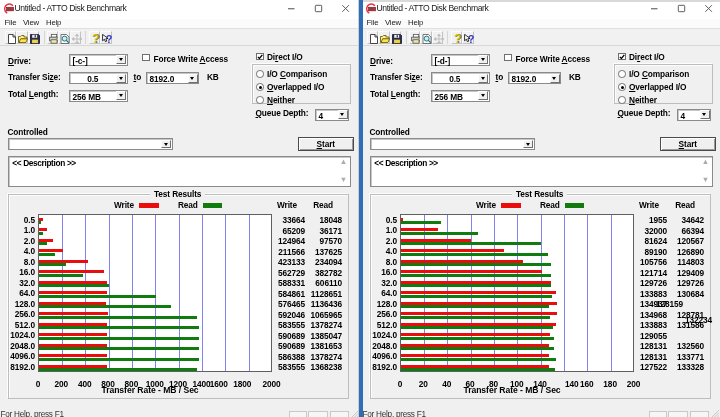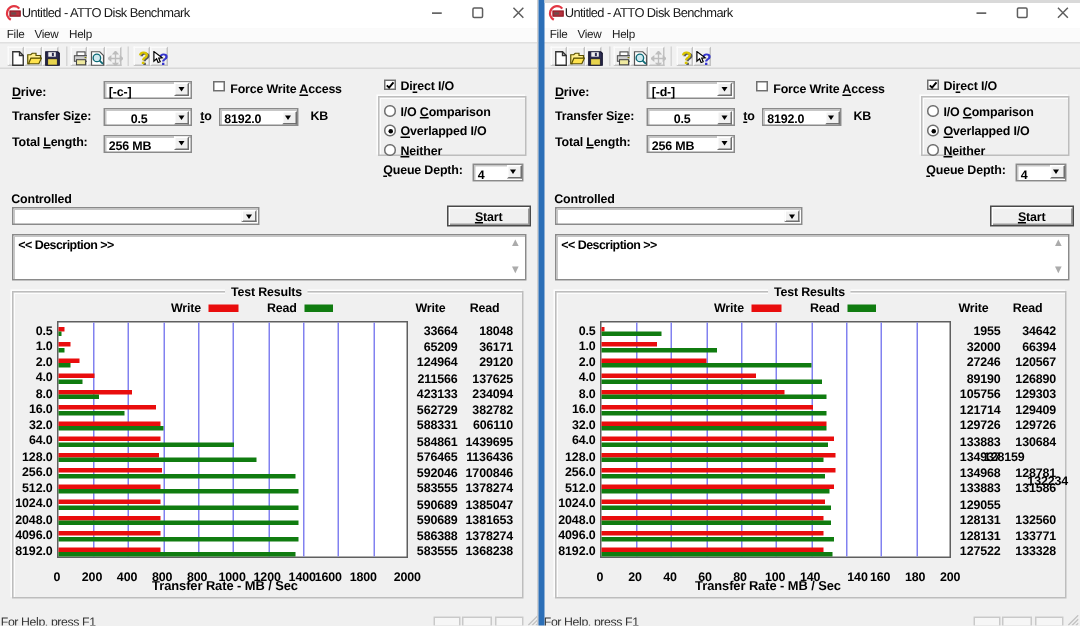--- a/index.html
+++ b/index.html
@@ -242,42 +242,42 @@
 <div style="position:absolute;left:0;top:153px;width:158.37px;height:3.2px;background:#107c10"></div>
 </div>
 <div class="num" style="left:0px;top:214.95px;width:35px">0.5</div>
 <div class="num" style="left:245px;top:215.15px;width:60px">33664</div>
 <div class="num" style="left:282px;top:215.15px;width:60px">18048</div>
 <div class="num" style="left:0px;top:225.45px;width:35px">1.0</div>
 <div class="num" style="left:245px;top:225.65px;width:60px">65209</div>
 <div class="num" style="left:282px;top:225.65px;width:60px">36171</div>
 <div class="num" style="left:0px;top:235.95px;width:35px">2.0</div>
 <div class="num" style="left:245px;top:236.15px;width:60px">124964</div>
-<div class="num" style="left:282px;top:236.15px;width:60px">29120</div>
+<div class="num" style="left:282px;top:236.15px;width:60px">97570</div>
 <div class="num" style="left:0px;top:246.45px;width:35px">4.0</div>
 <div class="num" style="left:245px;top:246.65px;width:60px">211566</div>
 <div class="num" style="left:282px;top:246.65px;width:60px">137625</div>
 <div class="num" style="left:0px;top:256.95px;width:35px">8.0</div>
 <div class="num" style="left:245px;top:257.15px;width:60px">423133</div>
 <div class="num" style="left:282px;top:257.15px;width:60px">234094</div>
 <div class="num" style="left:0px;top:267.45px;width:35px">16.0</div>
 <div class="num" style="left:245px;top:267.65px;width:60px">562729</div>
 <div class="num" style="left:282px;top:267.65px;width:60px">382782</div>
 <div class="num" style="left:0px;top:277.95px;width:35px">32.0</div>
 <div class="num" style="left:245px;top:278.15px;width:60px">588331</div>
 <div class="num" style="left:282px;top:278.15px;width:60px">606110</div>
 <div class="num" style="left:0px;top:288.45px;width:35px">64.0</div>
 <div class="num" style="left:245px;top:288.65px;width:60px">584861</div>
-<div class="num" style="left:282px;top:288.65px;width:60px">1439695</div>
+<div class="num" style="left:282px;top:288.65px;width:60px">1128651</div>
 <div class="num" style="left:0px;top:298.95px;width:35px">128.0</div>
 <div class="num" style="left:245px;top:299.15px;width:60px">576465</div>
 <div class="num" style="left:282px;top:299.15px;width:60px">1136436</div>
 <div class="num" style="left:0px;top:309.45px;width:35px">256.0</div>
 <div class="num" style="left:245px;top:309.65px;width:60px">592046</div>
-<div class="num" style="left:282px;top:309.65px;width:60px">1700846</div>
+<div class="num" style="left:282px;top:309.65px;width:60px">1065965</div>
 <div class="num" style="left:0px;top:319.95px;width:35px">512.0</div>
 <div class="num" style="left:245px;top:320.15px;width:60px">583555</div>
 <div class="num" style="left:282px;top:320.15px;width:60px">1378274</div>
 <div class="num" style="left:0px;top:330.45px;width:35px">1024.0</div>
 <div class="num" style="left:245px;top:330.65px;width:60px">590689</div>
 <div class="num" style="left:282px;top:330.65px;width:60px">1385047</div>
 <div class="num" style="left:0px;top:340.95px;width:35px">2048.0</div>
 <div class="num" style="left:245px;top:341.15px;width:60px">590689</div>
 <div class="num" style="left:282px;top:341.15px;width:60px">1381653</div>
 <div class="num" style="left:0px;top:351.45px;width:35px">4096.0</div>
@@ -519,28 +519,28 @@
 <div style="position:absolute;left:0;top:149.6px;width:147.61px;height:3.4px;background:#e90d0d"></div>
 <div style="position:absolute;left:0;top:153px;width:154.33px;height:3.2px;background:#107c10"></div>
 </div>
 <div class="num" style="left:0px;top:214.95px;width:35px">0.5</div>
 <div class="num" style="left:245px;top:215.15px;width:60px">1955</div>
 <div class="num" style="left:282px;top:215.15px;width:60px">34642</div>
 <div class="num" style="left:0px;top:225.45px;width:35px">1.0</div>
 <div class="num" style="left:245px;top:225.65px;width:60px">32000</div>
 <div class="num" style="left:282px;top:225.65px;width:60px">66394</div>
 <div class="num" style="left:0px;top:235.95px;width:35px">2.0</div>
-<div class="num" style="left:245px;top:236.15px;width:60px">27246</div>
+<div class="num" style="left:245px;top:236.15px;width:60px">81624</div>
 <div class="num" style="left:282px;top:236.15px;width:60px">120567</div>
 <div class="num" style="left:0px;top:246.45px;width:35px">4.0</div>
 <div class="num" style="left:245px;top:246.65px;width:60px">89190</div>
 <div class="num" style="left:282px;top:246.65px;width:60px">126890</div>
 <div class="num" style="left:0px;top:256.95px;width:35px">8.0</div>
 <div class="num" style="left:245px;top:257.15px;width:60px">105756</div>
-<div class="num" style="left:282px;top:257.15px;width:60px">129303</div>
+<div class="num" style="left:282px;top:257.15px;width:60px">114803</div>
 <div class="num" style="left:0px;top:267.45px;width:35px">16.0</div>
 <div class="num" style="left:245px;top:267.65px;width:60px">121714</div>
 <div class="num" style="left:282px;top:267.65px;width:60px">129409</div>
 <div class="num" style="left:0px;top:277.95px;width:35px">32.0</div>
 <div class="num" style="left:245px;top:278.15px;width:60px">129726</div>
 <div class="num" style="left:282px;top:278.15px;width:60px">129726</div>
 <div class="num" style="left:0px;top:288.45px;width:35px">64.0</div>
 <div class="num" style="left:245px;top:288.65px;width:60px">133883</div>
 <div class="num" style="left:282px;top:288.65px;width:60px">130684</div>
 <div class="num" style="left:0px;top:298.95px;width:35px">128.0</div>

